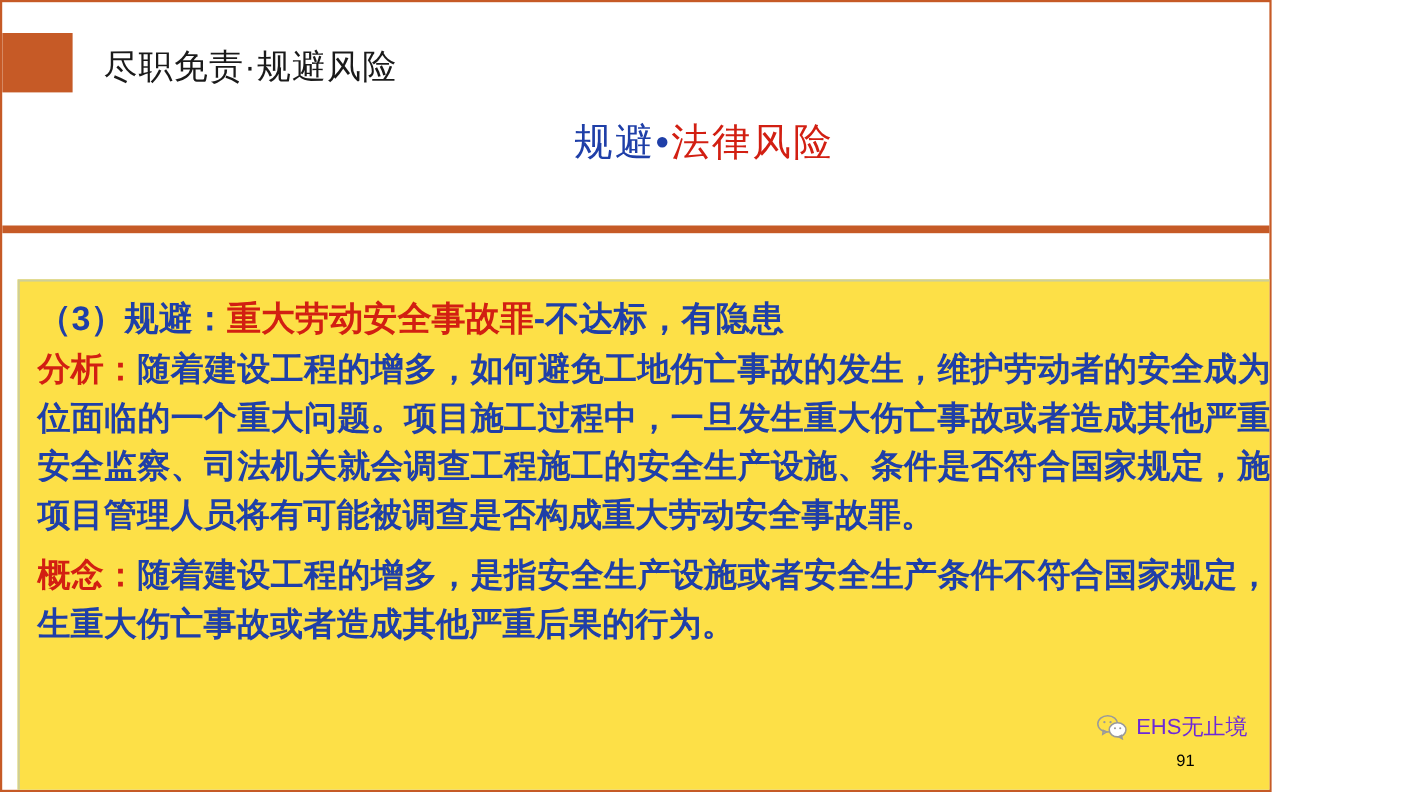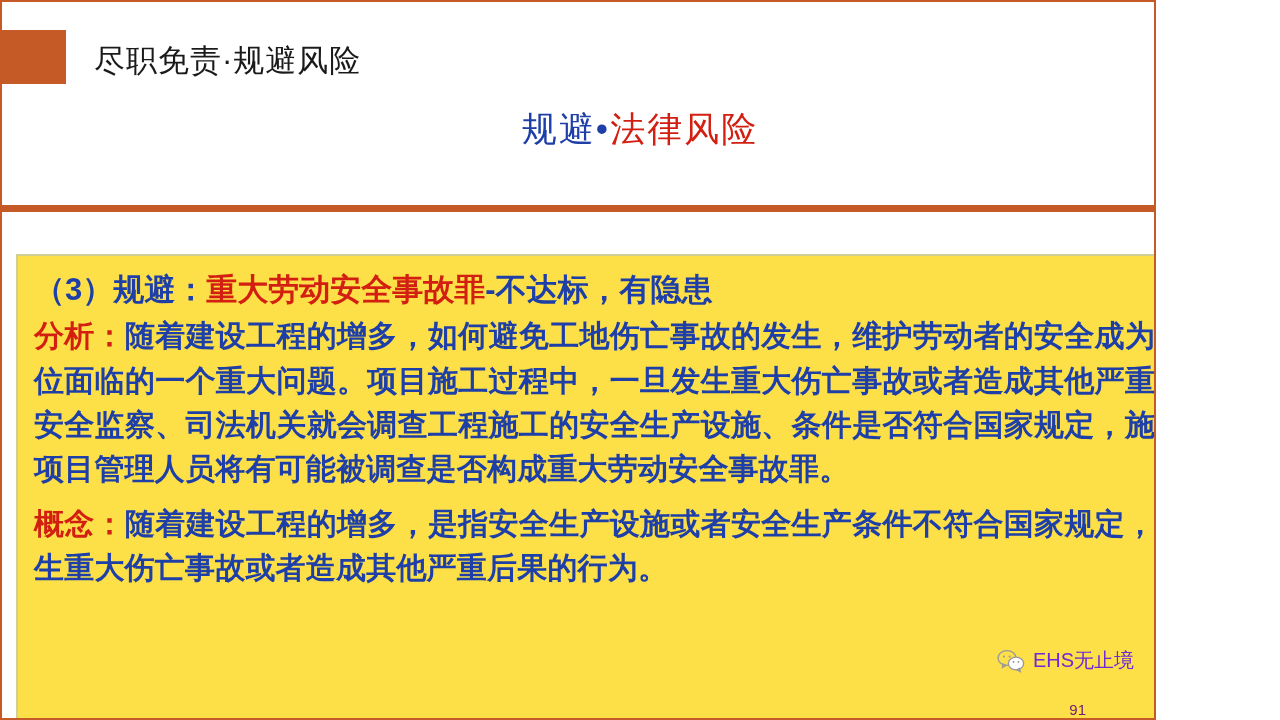--- a/index.html
+++ b/index.html
@@ -124,23 +124,23 @@
   .wechat-icon {
     width: 28px;
     height: 24px;
     position: relative;
     display: inline-block;
   }
   .wechat-icon svg { display:block; }
   .page-number {
     position: absolute;
     right: 68px;
-    bottom: 0;
+    bottom: 18px;
     font-size: 15px;
-    color: #701a75;
+    color: #000000;
   }
 </style>
 </head>
 <body>
 
 <div class="slide">
 
   <div class="header">
     <div class="header-tab"></div>
     <div class="header-kicker">尽职免责·规避风险</div>

